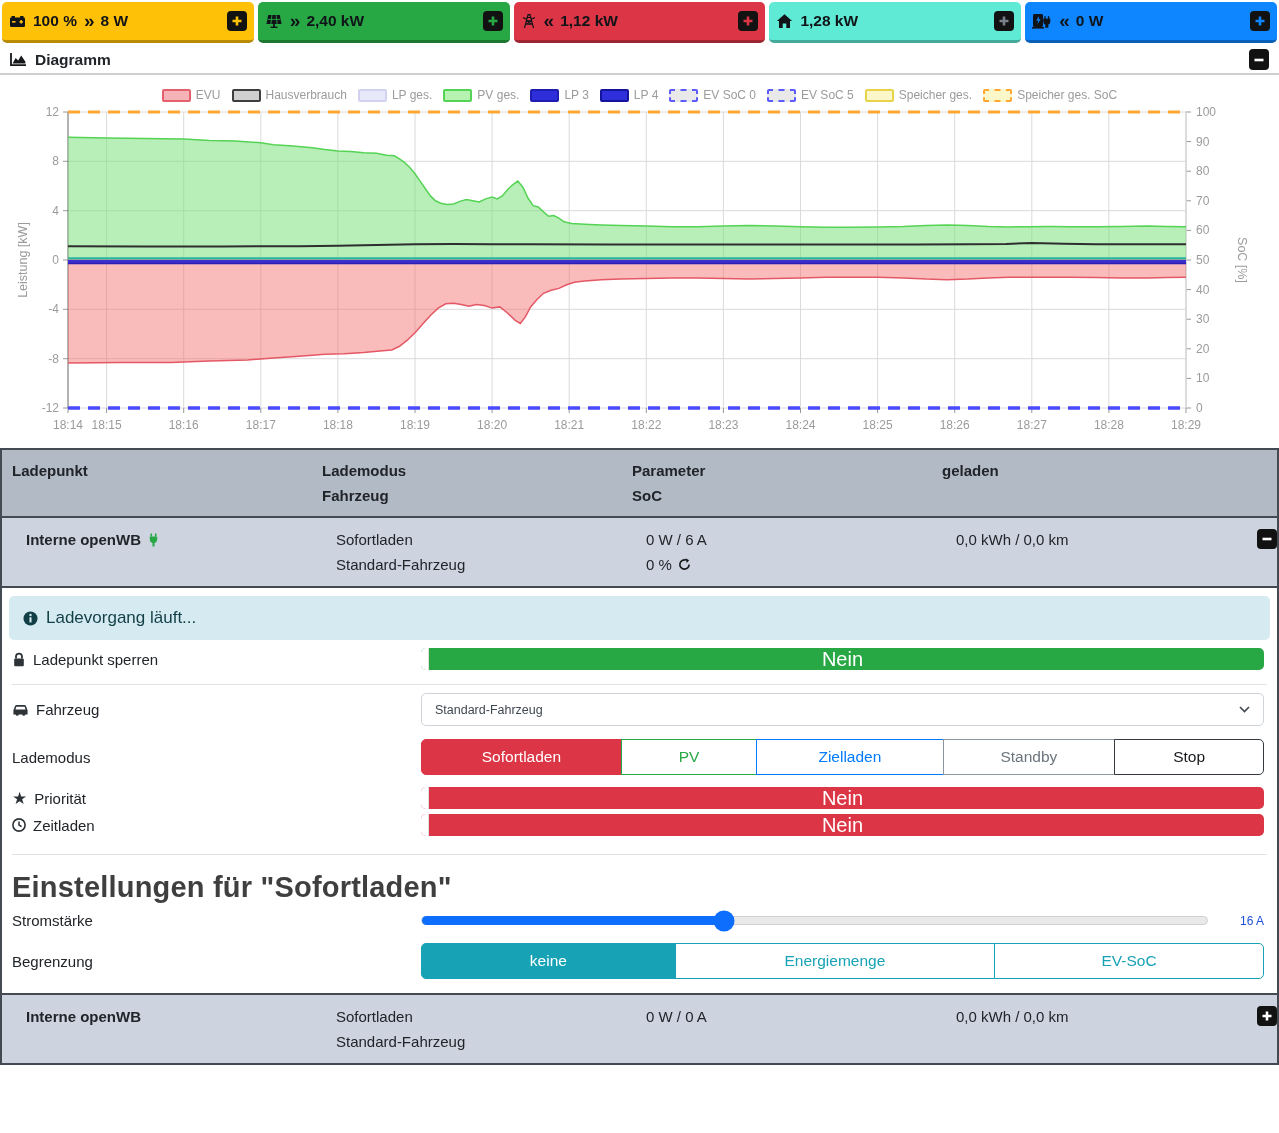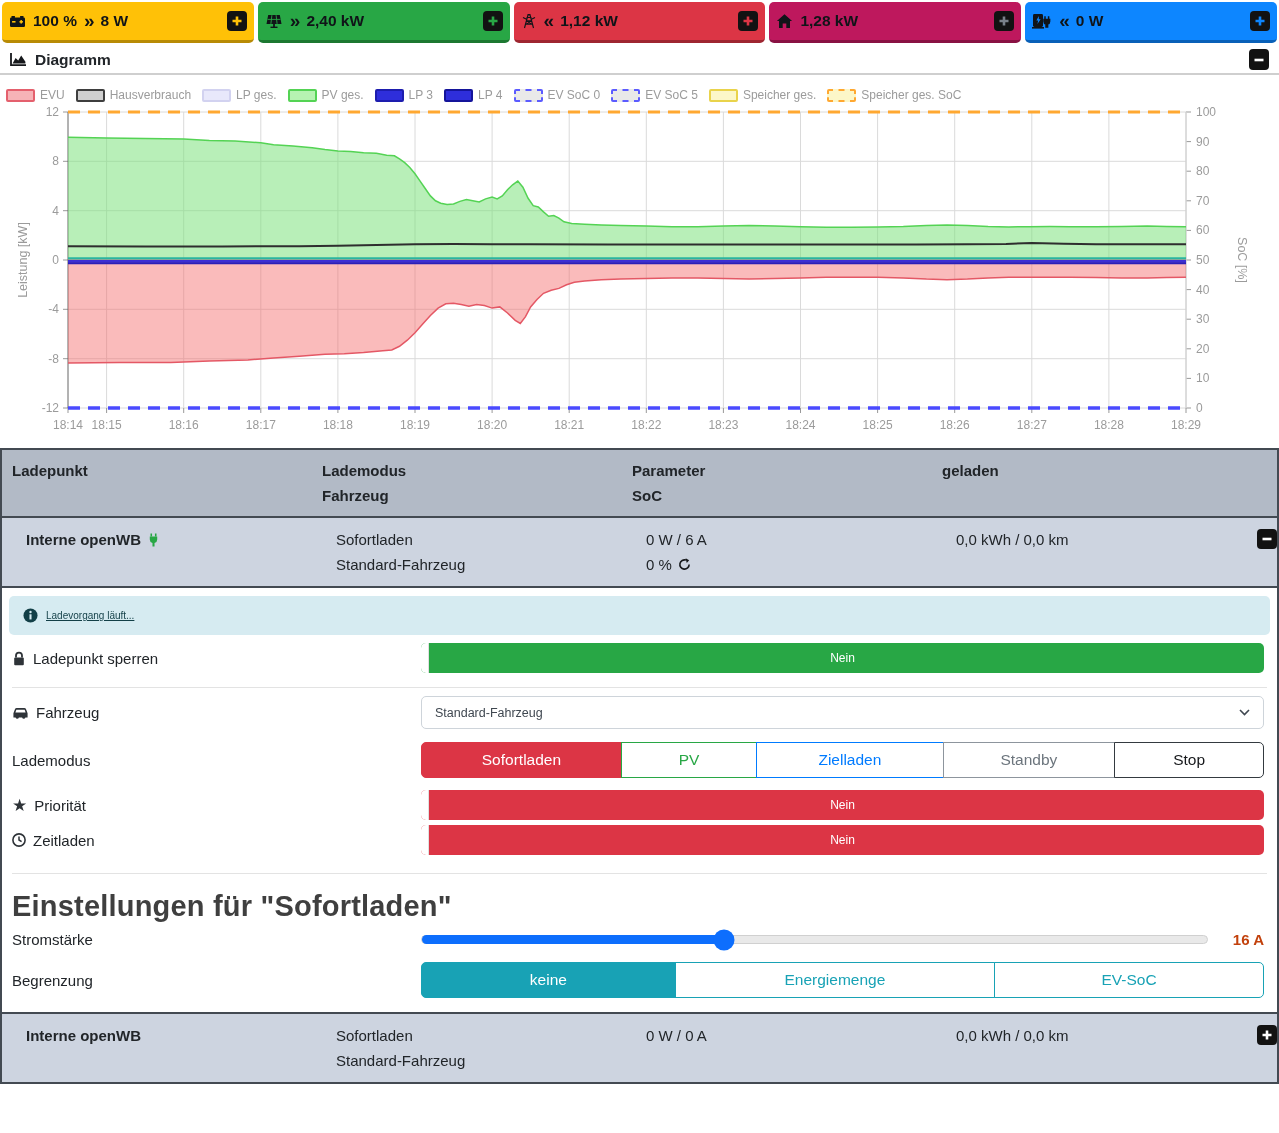--- a/index.html
+++ b/index.html
@@ -15,41 +15,41 @@
   .tile {
     flex:1; height:41px; border-radius:5px;
     display:flex; align-items:center; gap:7px; padding:0 7px;
     font-weight:700; font-size:15.5px; color:#101418;
     border-bottom:3px solid rgba(0,0,0,0.28);
   }
   .tile .arrow { font-size:19px; font-weight:700; letter-spacing:-1px; }
   .t-battery { background:#ffc107; }
   .t-pv      { background:#28a745; }
   .t-grid    { background:#dc3545; }
-  .t-house   { background:#be185d; }
+  .t-house   { background:#5eead4; }
   .t-cp      { background:#0d86ff; }
   .sq-btn {
     margin-left:auto; width:20px; height:20px; border-radius:4px;
     background:#121212; display:flex; align-items:center; justify-content:center;
     cursor:pointer; flex:0 0 20px;
   }
   .t-battery .sq-btn { color:#ffc107; } .t-pv .sq-btn { color:#28a745; }
   .t-grid .sq-btn { color:#dc3545; } .t-house .sq-btn { color:#798089; }
   .t-cp .sq-btn { color:#0d86ff; }
   .sq-btn svg { display:block; }
 
   
   .diagram-header {
     display:flex; align-items:center; gap:8px;
     height:29px; padding:0 10px; margin-top:3px;
     border-bottom:2px solid #cfcfcf; font-weight:700; font-size:15.5px;
   }
   .diagram-header .sq-btn { color:#fff; width:21px; height:21px; }
   .legend-row {
-    display:flex; justify-content:flex-start; align-items:center; gap:11px;
+    display:flex; justify-content:center; align-items:center; gap:11px;
     margin:13px 6px 0 6px; flex-wrap:nowrap;
   }
   .legend-item { display:flex; align-items:center; gap:5px; font-size:12px; color:#9b9b9b; cursor:pointer; white-space:nowrap; }
   .legend-swatch { width:29px; height:13px; border:2px solid #888; border-radius:2px; background:#eee; display:inline-block; }
   #chart-svg { display:block; margin:2px 12px 0 12px; }
   #chart-svg .tick { font-size:12px; fill:#9b9b9b; font-family:"Liberation Sans",sans-serif; }
   #chart-svg .axis-title { font-size:12.5px; fill:#9b9b9b; font-family:"Liberation Sans",sans-serif; }
 
   
   .cp-block { border:2px solid #434a52; margin-top:6px; }
@@ -59,32 +59,32 @@
   .cp-row  { background:#cdd4e0; padding:9px 0 9px 24px; border-top:2px solid #434a52; }
   .cp-row .cell div { line-height:25px; }
   .cp-name { font-weight:700; display:flex; align-items:center; gap:6px; }
   .cp-row .sq-btn { color:#fff; margin-top:2px; }
   .soc-line { display:flex; align-items:center; gap:6px; }
 
   
   .cp-panel { background:#fff; border-top:2px solid #434a52; padding-bottom:14px; }
   .alert-info {
     margin:8px 7px 4px 7px; padding:12px 14px; border-radius:5px;
-    background:#d6ebf1; color:#123f47; font-size:10px;
-    display:flex; align-items:center; gap:8px;text-decoration:underline;
+    background:#d6ebf1; color:#123f47; font-size:17px;
+    display:flex; align-items:center; gap:8px;
   }
   .ctl-row { display:flex; align-items:center; padding:0 13px 0 10px; margin-top:8px; }
   .ctl-label { flex:0 0 409px; display:flex; align-items:center; gap:7px; font-size:15px; color:#212529; }
   .ctl-field { flex:1; }
   .divider { border:none; border-top:1px solid #e3e3e3; margin:14px 10px 6px 10px; }
 
   .toggle {
-    position:relative; height:30px; border-radius:5px; overflow:hidden;
+    position:relative; height:22px; border-radius:5px; overflow:hidden;
     display:flex; align-items:center; justify-content:center;
-    color:#fff; font-size:12px; cursor:pointer;
+    color:#fff; font-size:20px; cursor:pointer;
   }
   .toggle::before { content:""; position:absolute; left:0; top:0; bottom:0; width:7px; background:#fff; border-right:1px solid #e0e0e0; }
   .toggle-green { background:#28a745; }
   .toggle-red   { background:#dc3545; }
 
   .select-box {
     height:33px; border:1px solid #ced4da; border-radius:5px; background:#fff;
     display:flex; align-items:center; padding:0 13px; font-size:12.5px; color:#3f4750;
     cursor:pointer;
   }
@@ -106,21 +106,21 @@
   .l-active  { flex:1.0;  background:#18a2b5 !important; border-color:#18a2b5 !important; color:#fff; }
   .l-evsoc   { flex:1.06; color:#18a2b5; border-color:#18a2b5 !important; }
   .l-energie { flex:1.26; color:#18a2b5; border-color:#18a2b5 !important; }
 
   .settings-heading { font-size:29px; font-weight:700; color:#3f3f3f; margin:16px 0 6px 0; padding-left:10px; letter-spacing:0.2px; }
 
   .slider-wrap { display:flex; align-items:center; flex:1; gap:14px; }
   .slider-track { position:relative; flex:1; height:9px; border-radius:5px; background:#e9e9e9; border:1px solid #d0d0d0; }
   .slider-fill  { position:absolute; left:0; top:-1px; height:9px; border-radius:5px 0 0 5px; background:#0d6efd; }
   .slider-thumb { position:absolute; top:50%; width:21px; height:21px; border-radius:50%; background:#0d6efd; transform:translate(-50%,-50%); cursor:pointer; }
-  .slider-value { flex:0 0 42px; text-align:right; font-size:15px; color:#c2410c;font-weight:bold; }
+  .slider-value { flex:0 0 42px; text-align:right; font-size:12px; color:#1d4ed8; }
 
   .icon { display:inline-flex; align-items:center; justify-content:center; }
   .star-glyph { font-size:17px; line-height:1; color:#2e3338; }
 </style>
 </head>
 <body>
 
 <div class="topbar">
   <div class="tile t-battery">
     <span class="icon">

